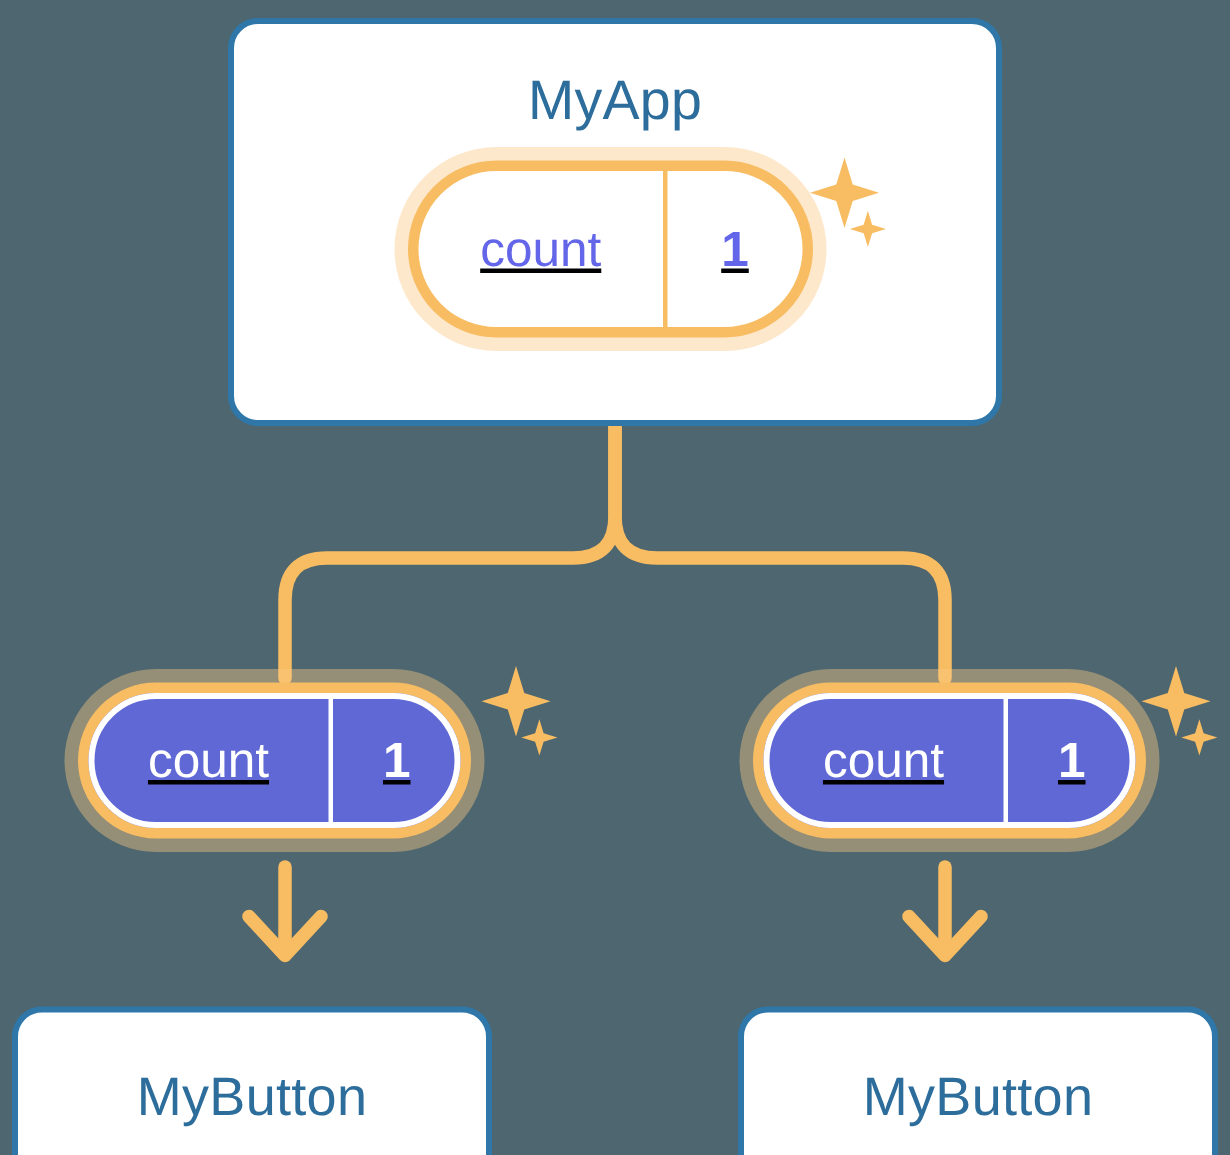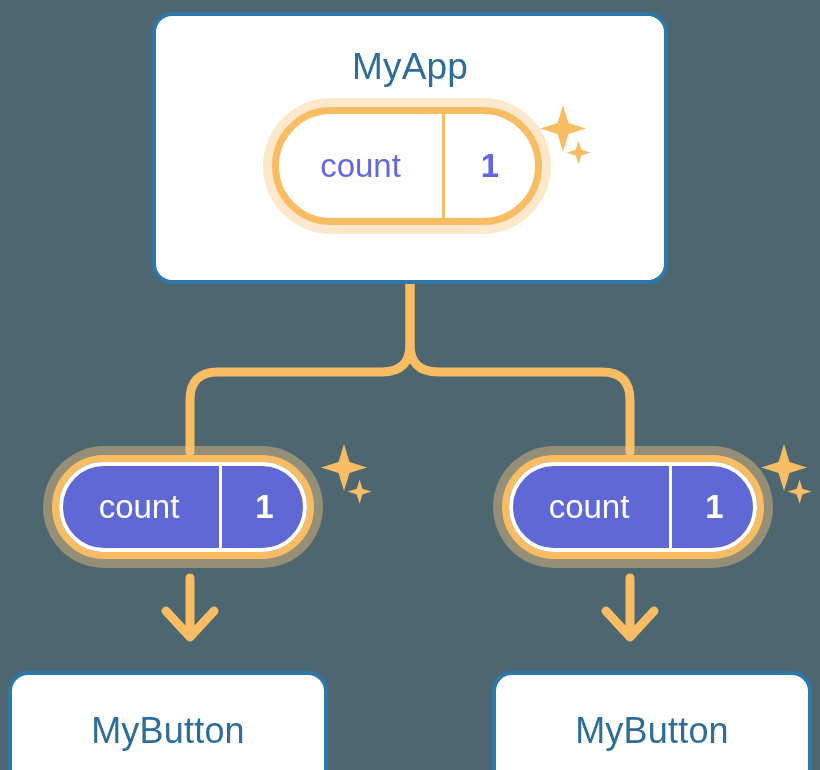--- a/index.html
+++ b/index.html
@@ -77,20 +77,21 @@
   }
   .pill {
     position: relative;
     display: flex;
     align-items: stretch;
     box-sizing: border-box;
     border: 7px solid #f8bd63;
     border-radius: 999px;
     
     box-shadow: 0 0 0 9px rgba(250, 200, 130, .42);
+    text-decoration: underline;
   }
   .pill .cell {
     display: flex;
     align-items: center;
     justify-content: center;
     box-sizing: border-box;
     font-size: 33px;
     font-weight: 400;
     white-space: nowrap;
   }

